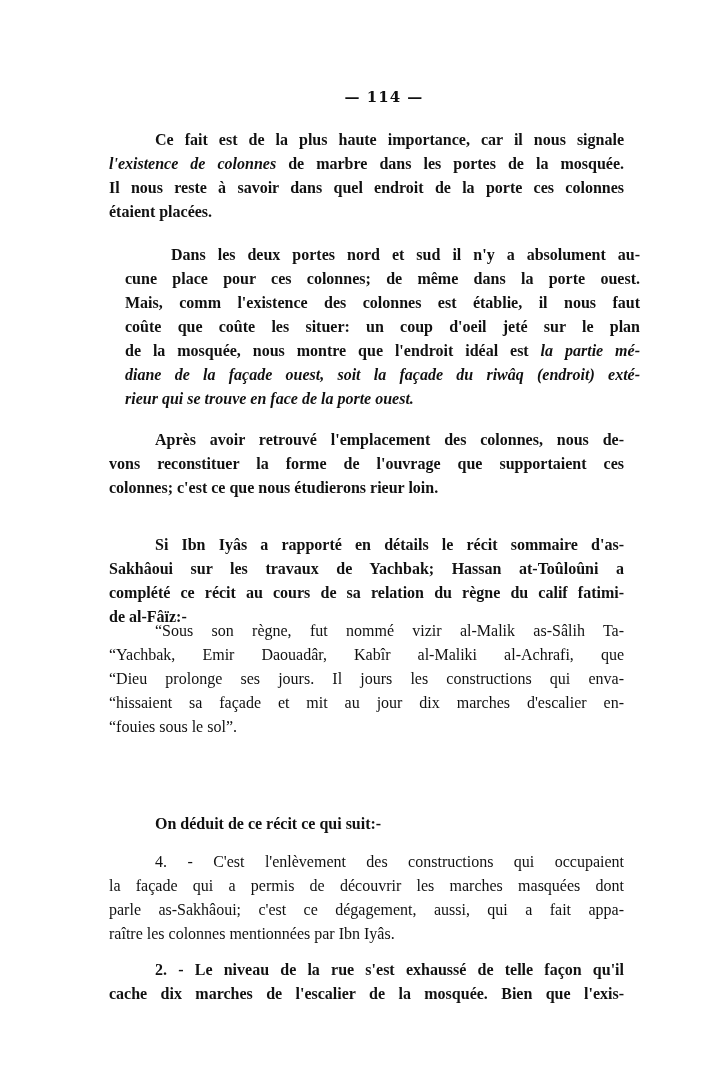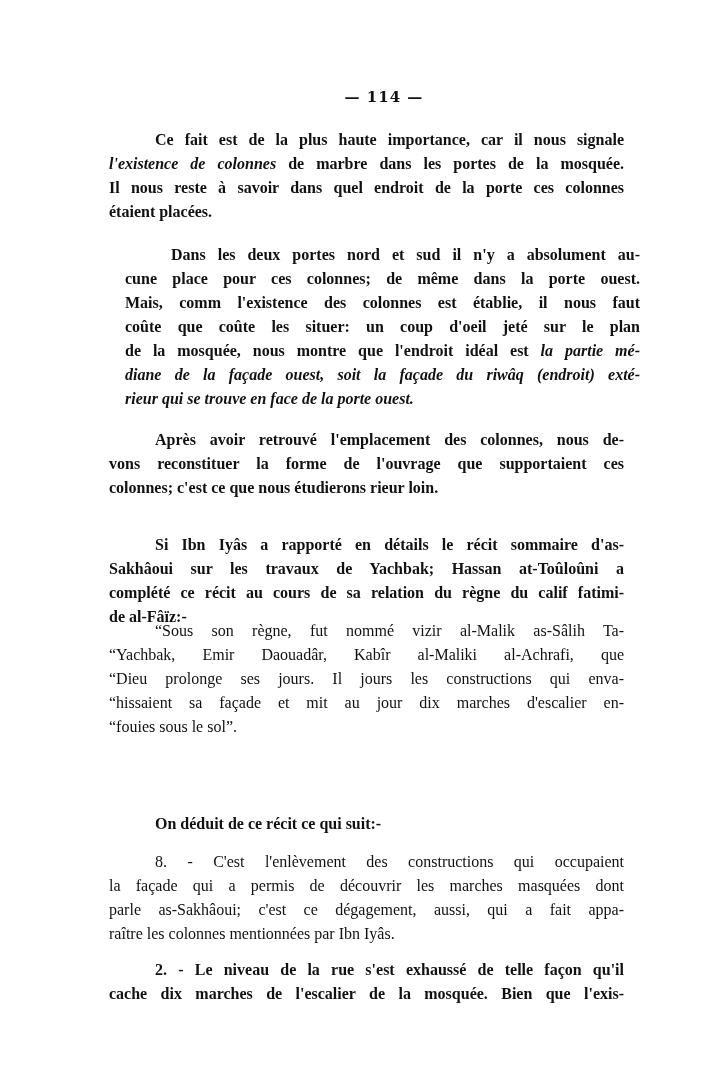--- a/index.html
+++ b/index.html
@@ -67,21 +67,21 @@
   <span class="line">“Dieu prolonge ses jours. Il jours les constructions qui enva-</span>
   <span class="line">“hissaient sa façade et mit au jour dix marches d'escalier en-</span>
   <span class="line last">“fouies sous le sol”.</span>
 </div>
 
 <div class="text-block" style="top:812px;">
   <span class="line indent last">On déduit de ce récit ce qui suit:-</span>
 </div>
 
 <div class="text-block" style="top:850px; font-weight:normal;">
-  <span class="line indent">8. - C'est l'enlèvement des constructions  qui  occupaient</span>
+  <span class="line indent">4. - C'est l'enlèvement des constructions  qui  occupaient</span>
   <span class="line">la façade qui a permis de découvrir les  marches  masquées  dont</span>
   <span class="line">parle as-Sakhâoui; c'est ce dégagement, aussi, qui a fait appa-</span>
   <span class="line last">raître les colonnes mentionnées par Ibn Iyâs.</span>
 </div>
 
 <div class="text-block" style="top:958px;">
   <span class="line indent">2. - Le niveau de la rue s'est exhaussé de telle façon qu'il</span>
   <span class="line">cache dix marches de l'escalier de la mosquée. Bien que l'exis-</span>
 </div>
 

